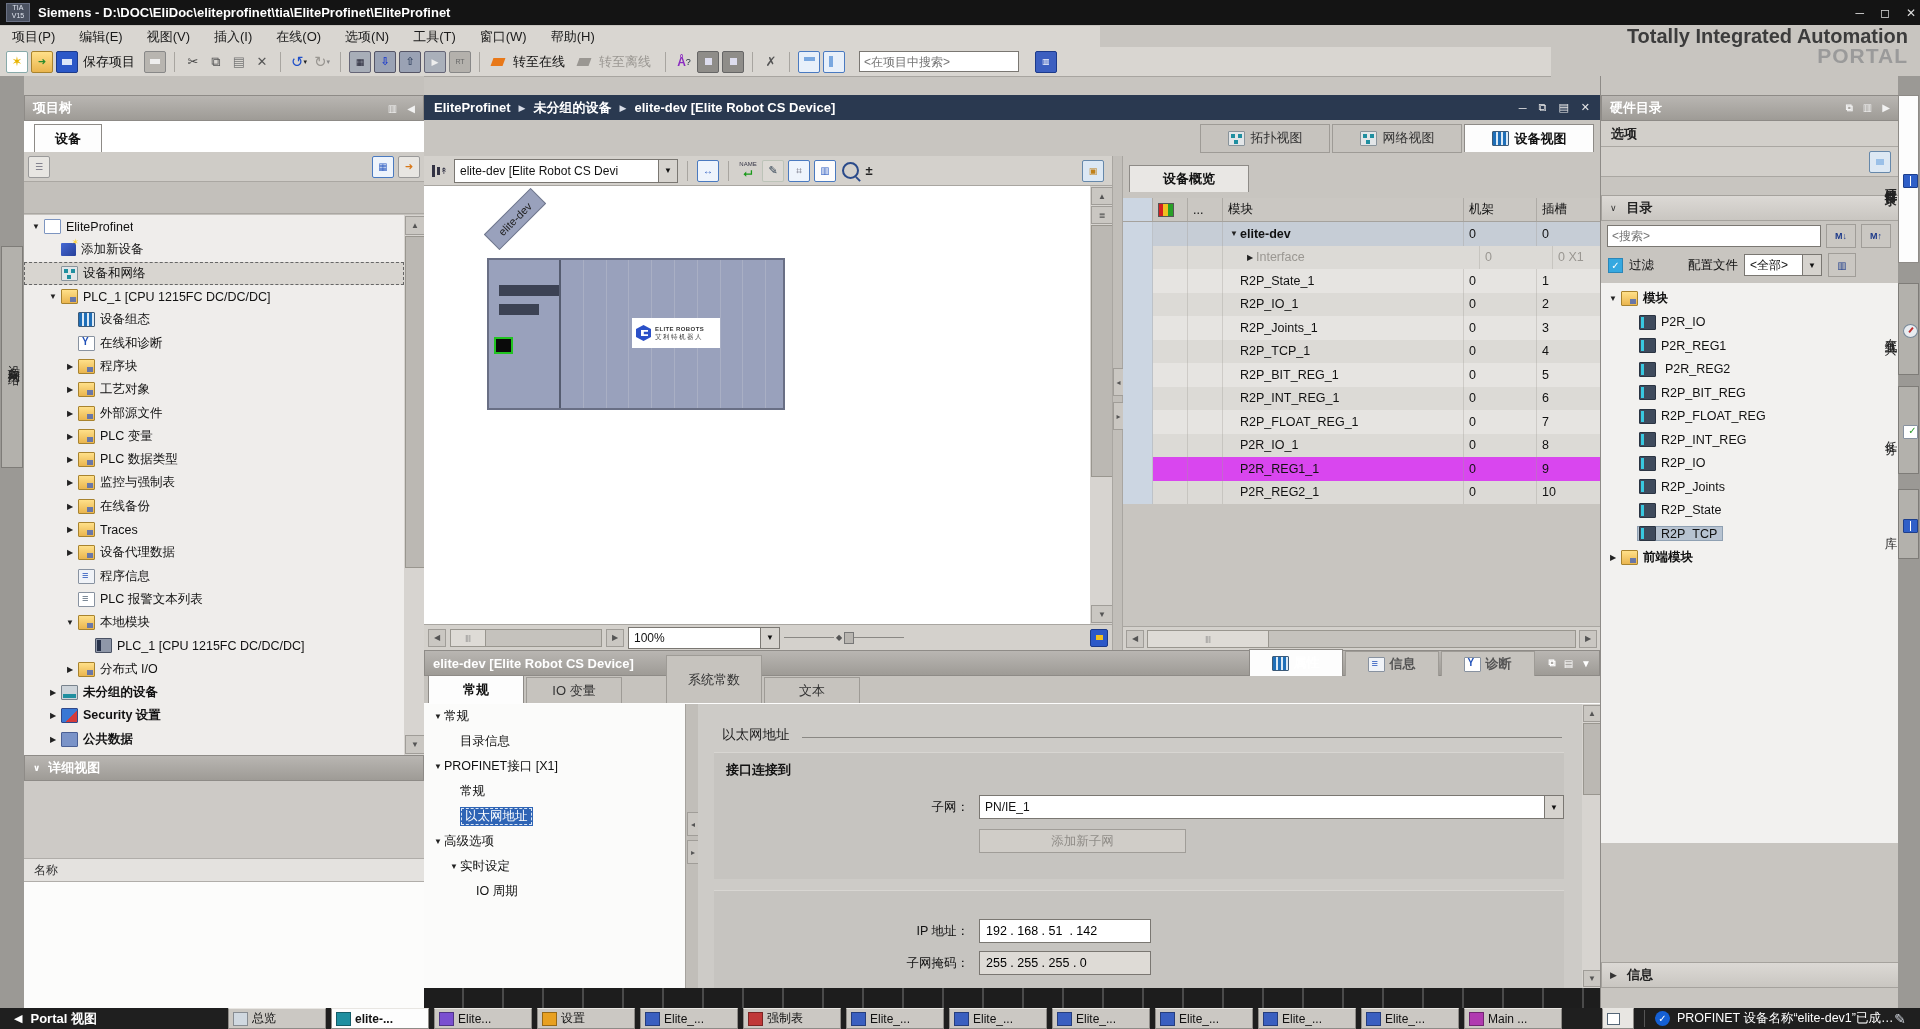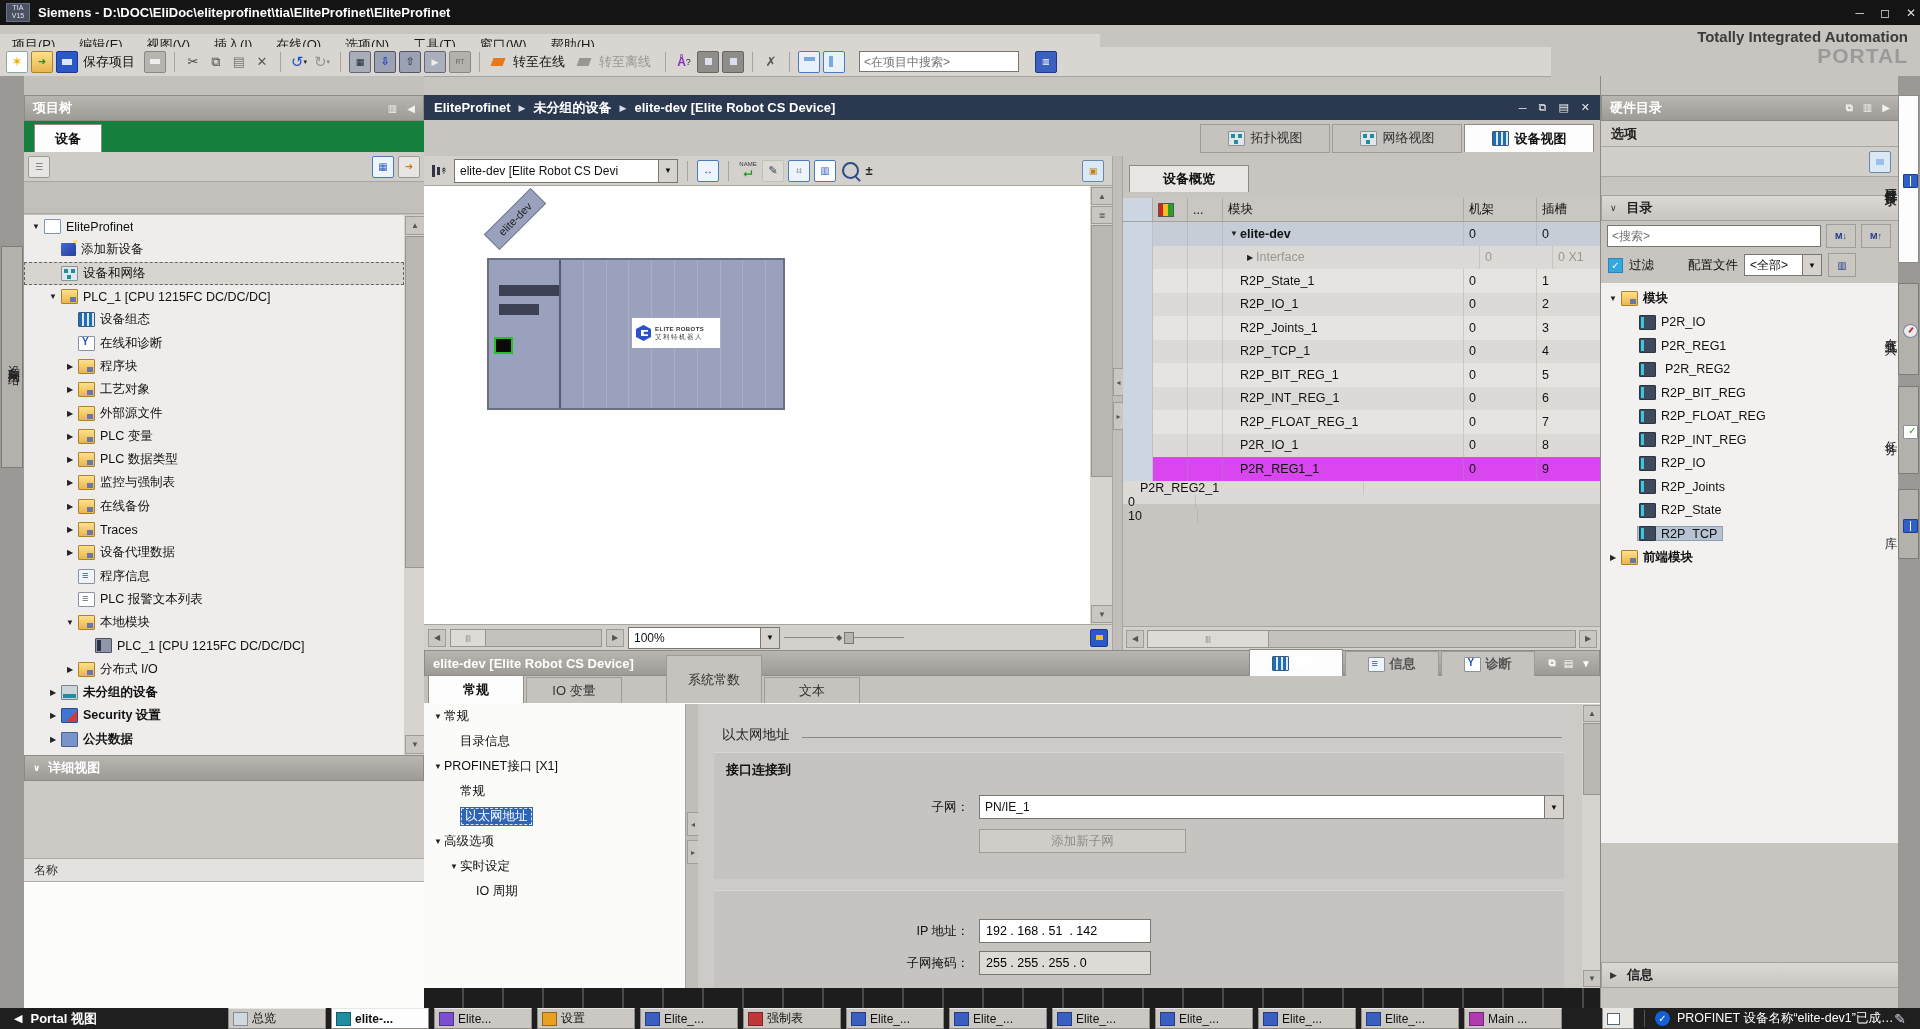--- a/index.html
+++ b/index.html
@@ -7,24 +7,24 @@
        font-family:"Liberation Sans","DejaVu Sans",sans-serif;font-size:12px;color:#111;}
   .abs{position:absolute;}
   .flex{display:flex;align-items:center;}
   .bold{font-weight:bold;}
   .ell{white-space:nowrap;overflow:hidden;text-overflow:ellipsis;}
 
   
   .titlebar{left:0;top:0;width:1920px;height:25px;background:#141414;color:#fff;gap:8px;padding-left:6px;}
   .tia-logo{width:22px;height:17px;background:#4a5160;color:#dfe4ee;font-size:7px;line-height:8px;text-align:center;border:1px solid #6a7184;}
   .wctl{gap:16px;position:absolute;right:10px;top:0;height:25px;color:#ddd;font-size:12px;}
-  .menubar{left:0;top:34px;width:1100px;height:22px;background:#d9d6d1;}
+  .menubar{left:0;top:26px;width:1100px;height:22px;background:#d9d6d1;}
   .menu-item{padding:0 12px;height:22px;display:flex;align-items:center;font-size:13px;color:#1a1a1a;}
   .brand{position:absolute;right:12px;top:27px;text-align:right;line-height:19px;}
-  .brand .b1{font-size:15px;font-weight:bold;color:#3c3c3c;}
+  .brand .b1{font-size:20px;font-weight:bold;color:#3c3c3c;}
   .brand .b2{font-size:21px;font-weight:bold;color:#9a9a9a;letter-spacing:1px;}
   .toolbar{left:0;top:47px;width:1545px;height:29px;background:#d9d6d1;border-bottom:1px solid #a8a5a0;gap:3px;padding-left:6px;}
   .tbi{width:20px;height:20px;border-radius:2px;display:flex;align-items:center;justify-content:center;font-size:13px;position:relative;flex:none;}
   .tsep{width:1px;height:20px;background:#a8a5a0;margin:0 5px;flex:none;}
   .tlab{font-size:13px;margin:0 6px 0 2px;white-space:nowrap;}
   .dis{color:#9a9792;}
   .tsearch{width:150px;height:19px;border:1px solid #7a7772;background:#fff;font-size:12px;padding:0 4px;font-family:inherit;color:#333;}
 
   
   .hdr{background:linear-gradient(#b9b6b2,#9e9b96);color:#fff;font-weight:bold;font-size:13px;display:flex;align-items:center;padding:0 8px;border:1px solid #8e8b87;}
@@ -225,21 +225,21 @@
   </div>
 
   <div class="abs" style="left:24px;top:76px;width:400px;height:932px;background:#c4c1bc;">
     <div class="abs hdr" style="left:0;top:19px;width:400px;height:26px;box-sizing:border-box;">
       <span>项目树</span>
       <span class="hico">
         <span>▥</span>
         <span>◀</span>
       </span>
     </div>
-    <div class="abs" style="left:0;top:45px;width:400px;height:31px;background:#15803d;border-bottom:1px solid #fdfdfd;">
+    <div class="abs" style="left:0;top:45px;width:400px;height:31px;background:#ffffff;border-bottom:1px solid #fdfdfd;">
       <div class="abs wtab" style="left:10px;top:3px;width:66px;height:28px;">
           <span>设备</span>
         </div>
     </div>
     <div class="abs flex" style="left:0;top:76px;width:400px;height:30px;background:#cfccc7;border-bottom:1px solid #aaa7a2;padding:0 4px;box-sizing:border-box;">
       <span class="tbi" style="border:1px solid #999;background:#e8e6e2;color:#667;font-size:9px;">☰</span>
       <span style="margin-left:auto;display:flex;gap:4px;">
         <span class="tbi" style="border:1px solid #4a7ac0;background:#eef4fc;color:#2a5ac0;font-size:10px;">▦</span>
         <span class="tbi" style="border:1px solid #999;background:#e8e6e2;color:#d87818;font-size:10px;">➜</span>
       </span>
@@ -628,21 +628,21 @@
           <div class="oc0"></div>
           <div class="oc1"></div>
           <div class="oc2"></div>
           <div class="oc3" style="padding-left: 5px;">
             <span class="tarrow"></span>
             <span class="ell">P2R_REG1_1</span>
           </div>
           <div class="oc4">0</div>
           <div class="oc5">9</div>
         </div>
-        <div class="ovrow" style="background: rgb(220, 218, 214); flex-direction: column;">
+        <div class="ovrow" style="background: rgb(220, 218, 214);">
           <div class="oc0"></div>
           <div class="oc1"></div>
           <div class="oc2"></div>
           <div class="oc3" style="padding-left: 5px;">
             <span class="tarrow"></span>
             <span class="ell">P2R_REG2_1</span>
           </div>
           <div class="oc4">0</div>
           <div class="oc5">10</div>
         </div>

